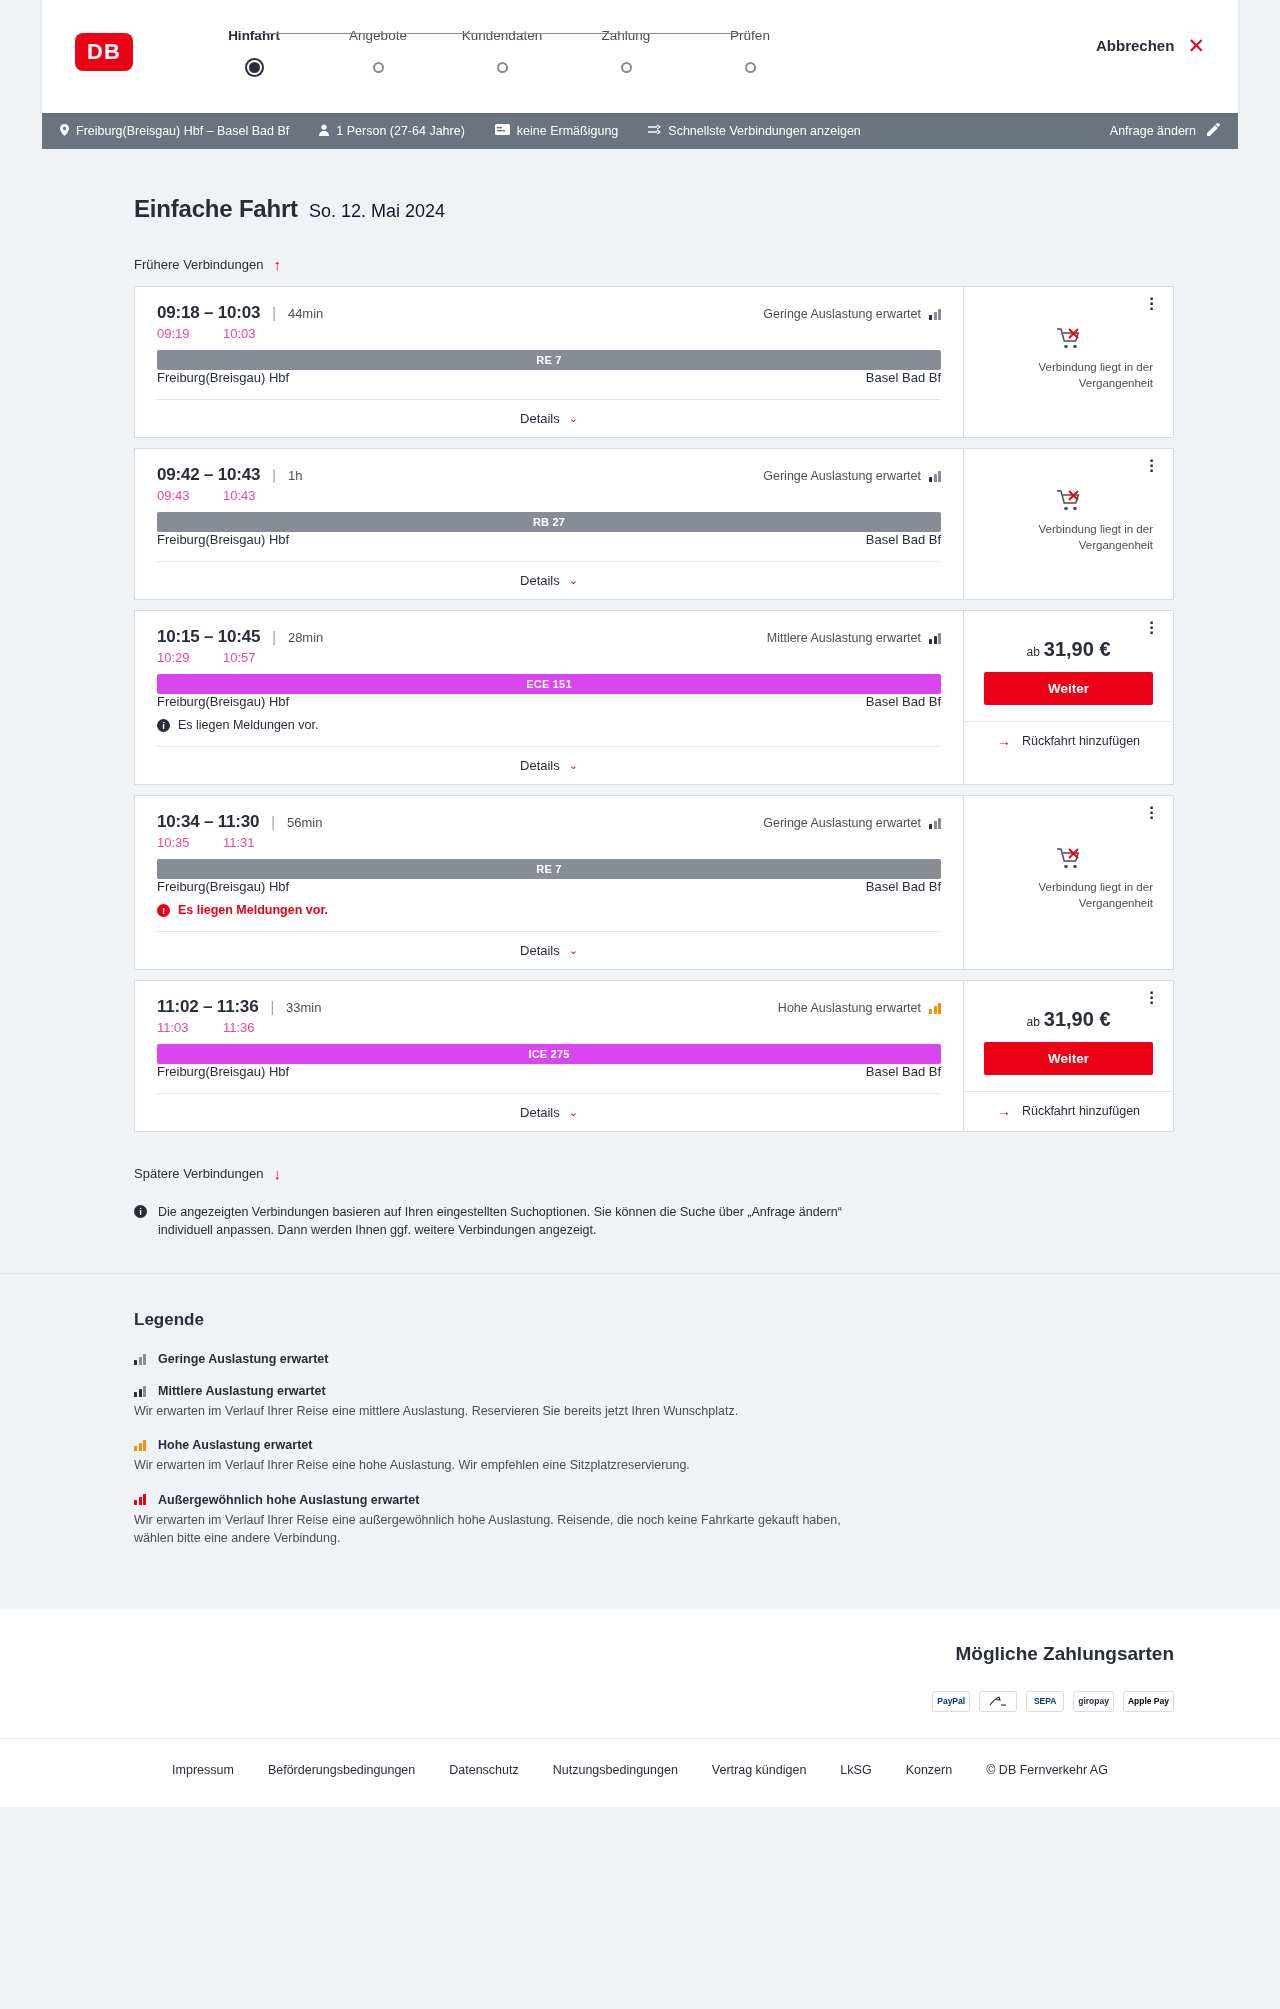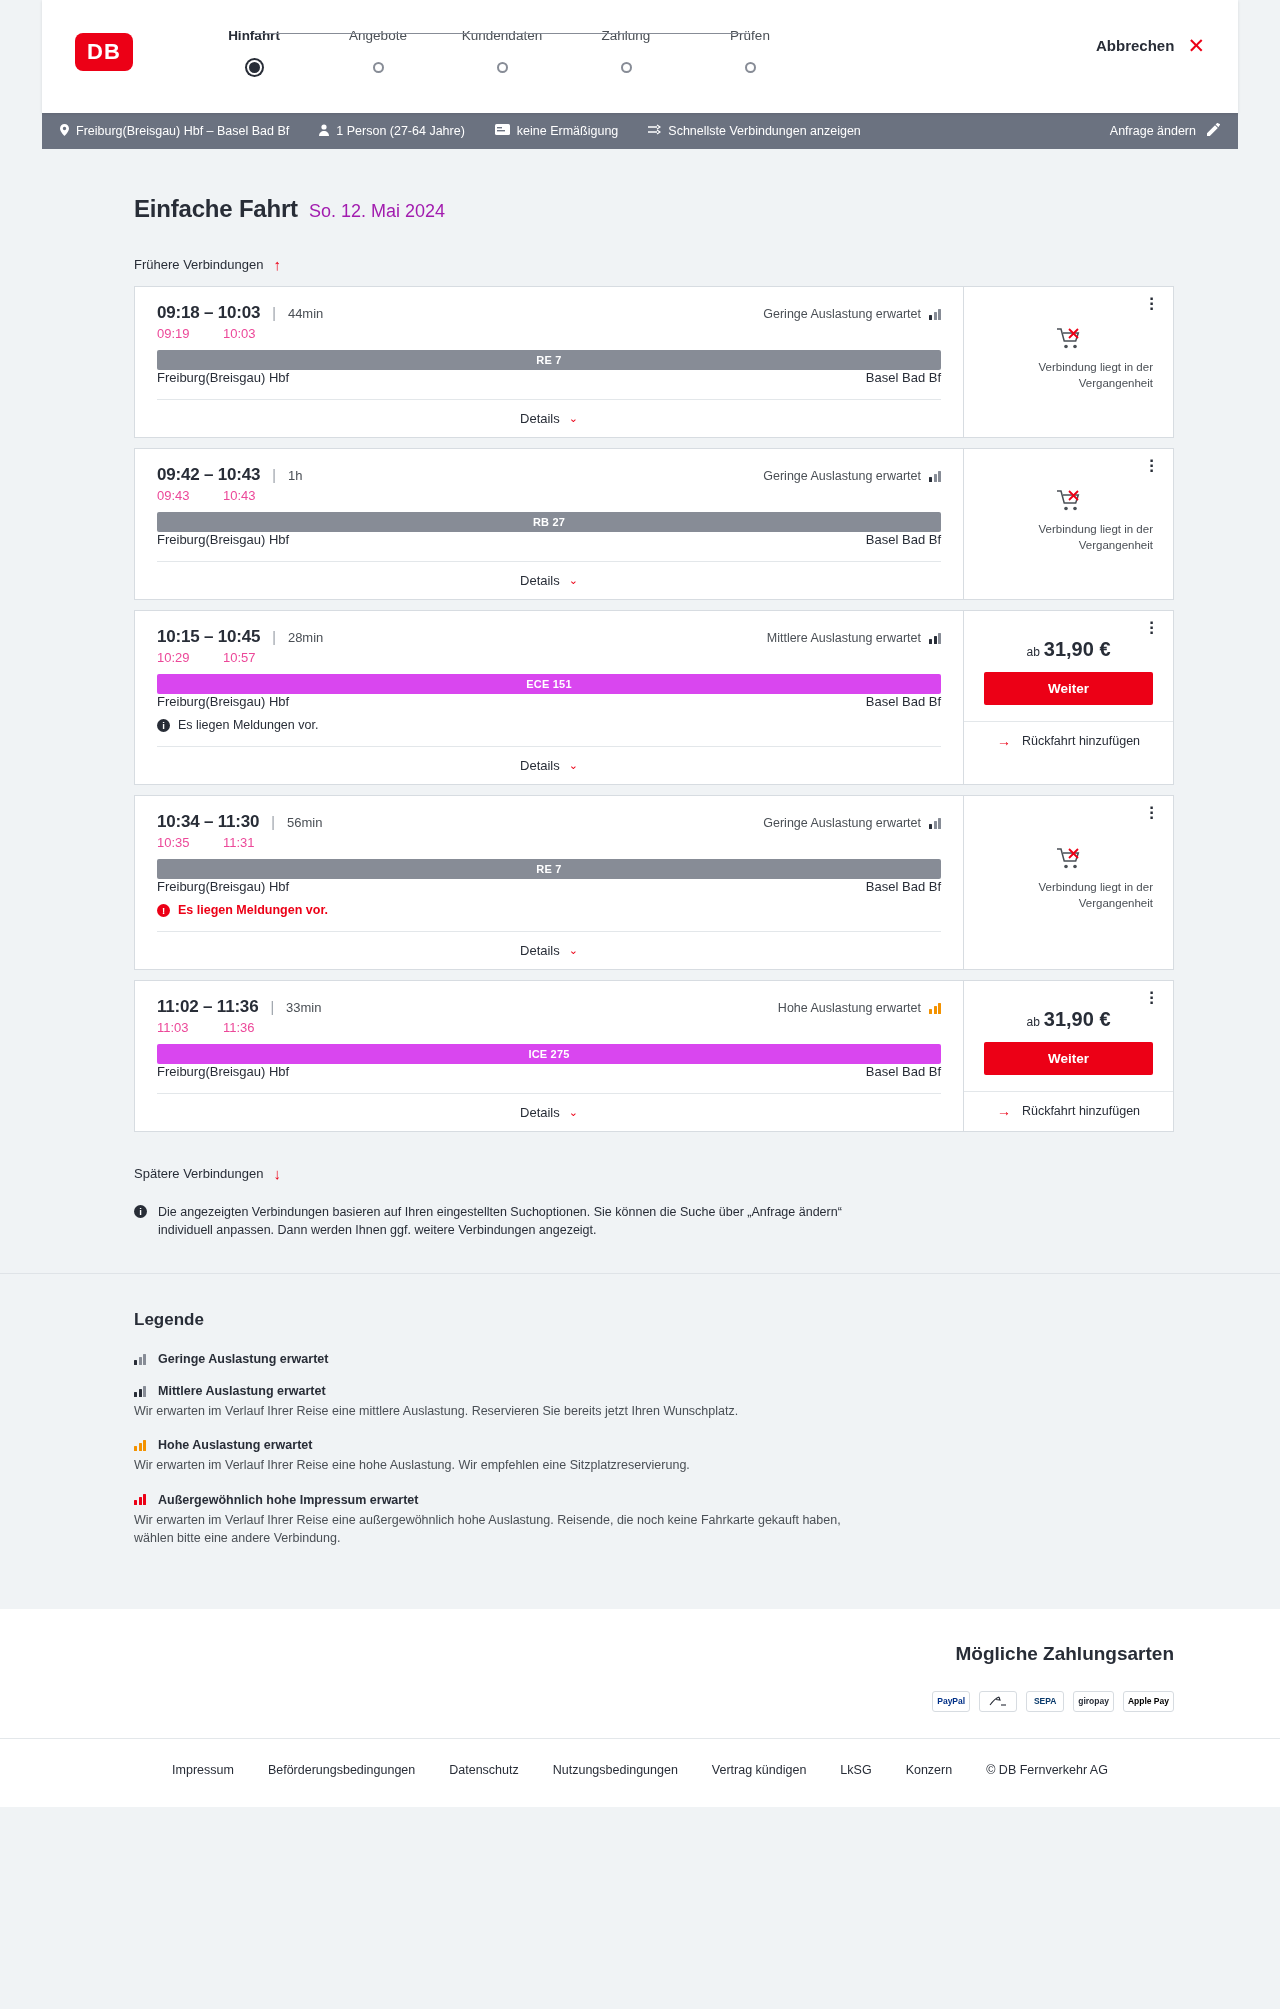--- a/index.html
+++ b/index.html
@@ -74,21 +74,21 @@
   .main {
     background: #f0f3f5; padding: 0 0 34px 0;
   }
   .inner { width: 1152px; margin: 0 auto; padding-left: 70px; padding-right: 42px; }
 
   .title-row {
     display: flex; align-items: baseline; gap: 11px;
     padding-top: 46px;
   }
   .title-main { font-size: 24px; font-weight: bold; letter-spacing: -0.2px; }
-  .title-date { font-size: 18px; color: #a21caf; }
+  .title-date { font-size: 18px; color: #0f172a; }
 
   .earlier-link, .later-link {
     display: flex; align-items: center; gap: 10px;
     font-size: 13px; color: #282d37; cursor: pointer; margin-top: 34px;
   }
   .arrow-ico { color: #ec0016; font-size: 15px; line-height: 1; }
 
   
   .conn-list { margin-top: 14px; }
   .conn {
@@ -620,21 +620,21 @@
         <div class="leg-desc">Wir erwarten im Verlauf Ihrer Reise eine hohe Auslastung. Wir empfehlen eine Sitzplatzreservierung.</div>
       </div>
 
       <div class="leg-item">
         <div class="leg-head">
           <span class="occ-ico lvl4">
               <i class="b1"></i>
               <i class="b2"></i>
               <i class="b3"></i>
             </span>
-          <span>Außergewöhnlich hohe Impressum erwartet</span>
+          <span>Außergewöhnlich hohe Auslastung erwartet</span>
         </div>
         <div class="leg-desc">Wir erwarten im Verlauf Ihrer Reise eine außergewöhnlich hohe Auslastung. Reisende, die noch keine Fahrkarte gekauft haben, wählen bitte eine andere Verbindung.</div>
       </div>
     </div>
   </div>
 
   <div class="pay-sec">
     <div class="pay-inner">
       <div class="pay-title">Mögliche Zahlungsarten</div>
       <div class="pay-icons">

